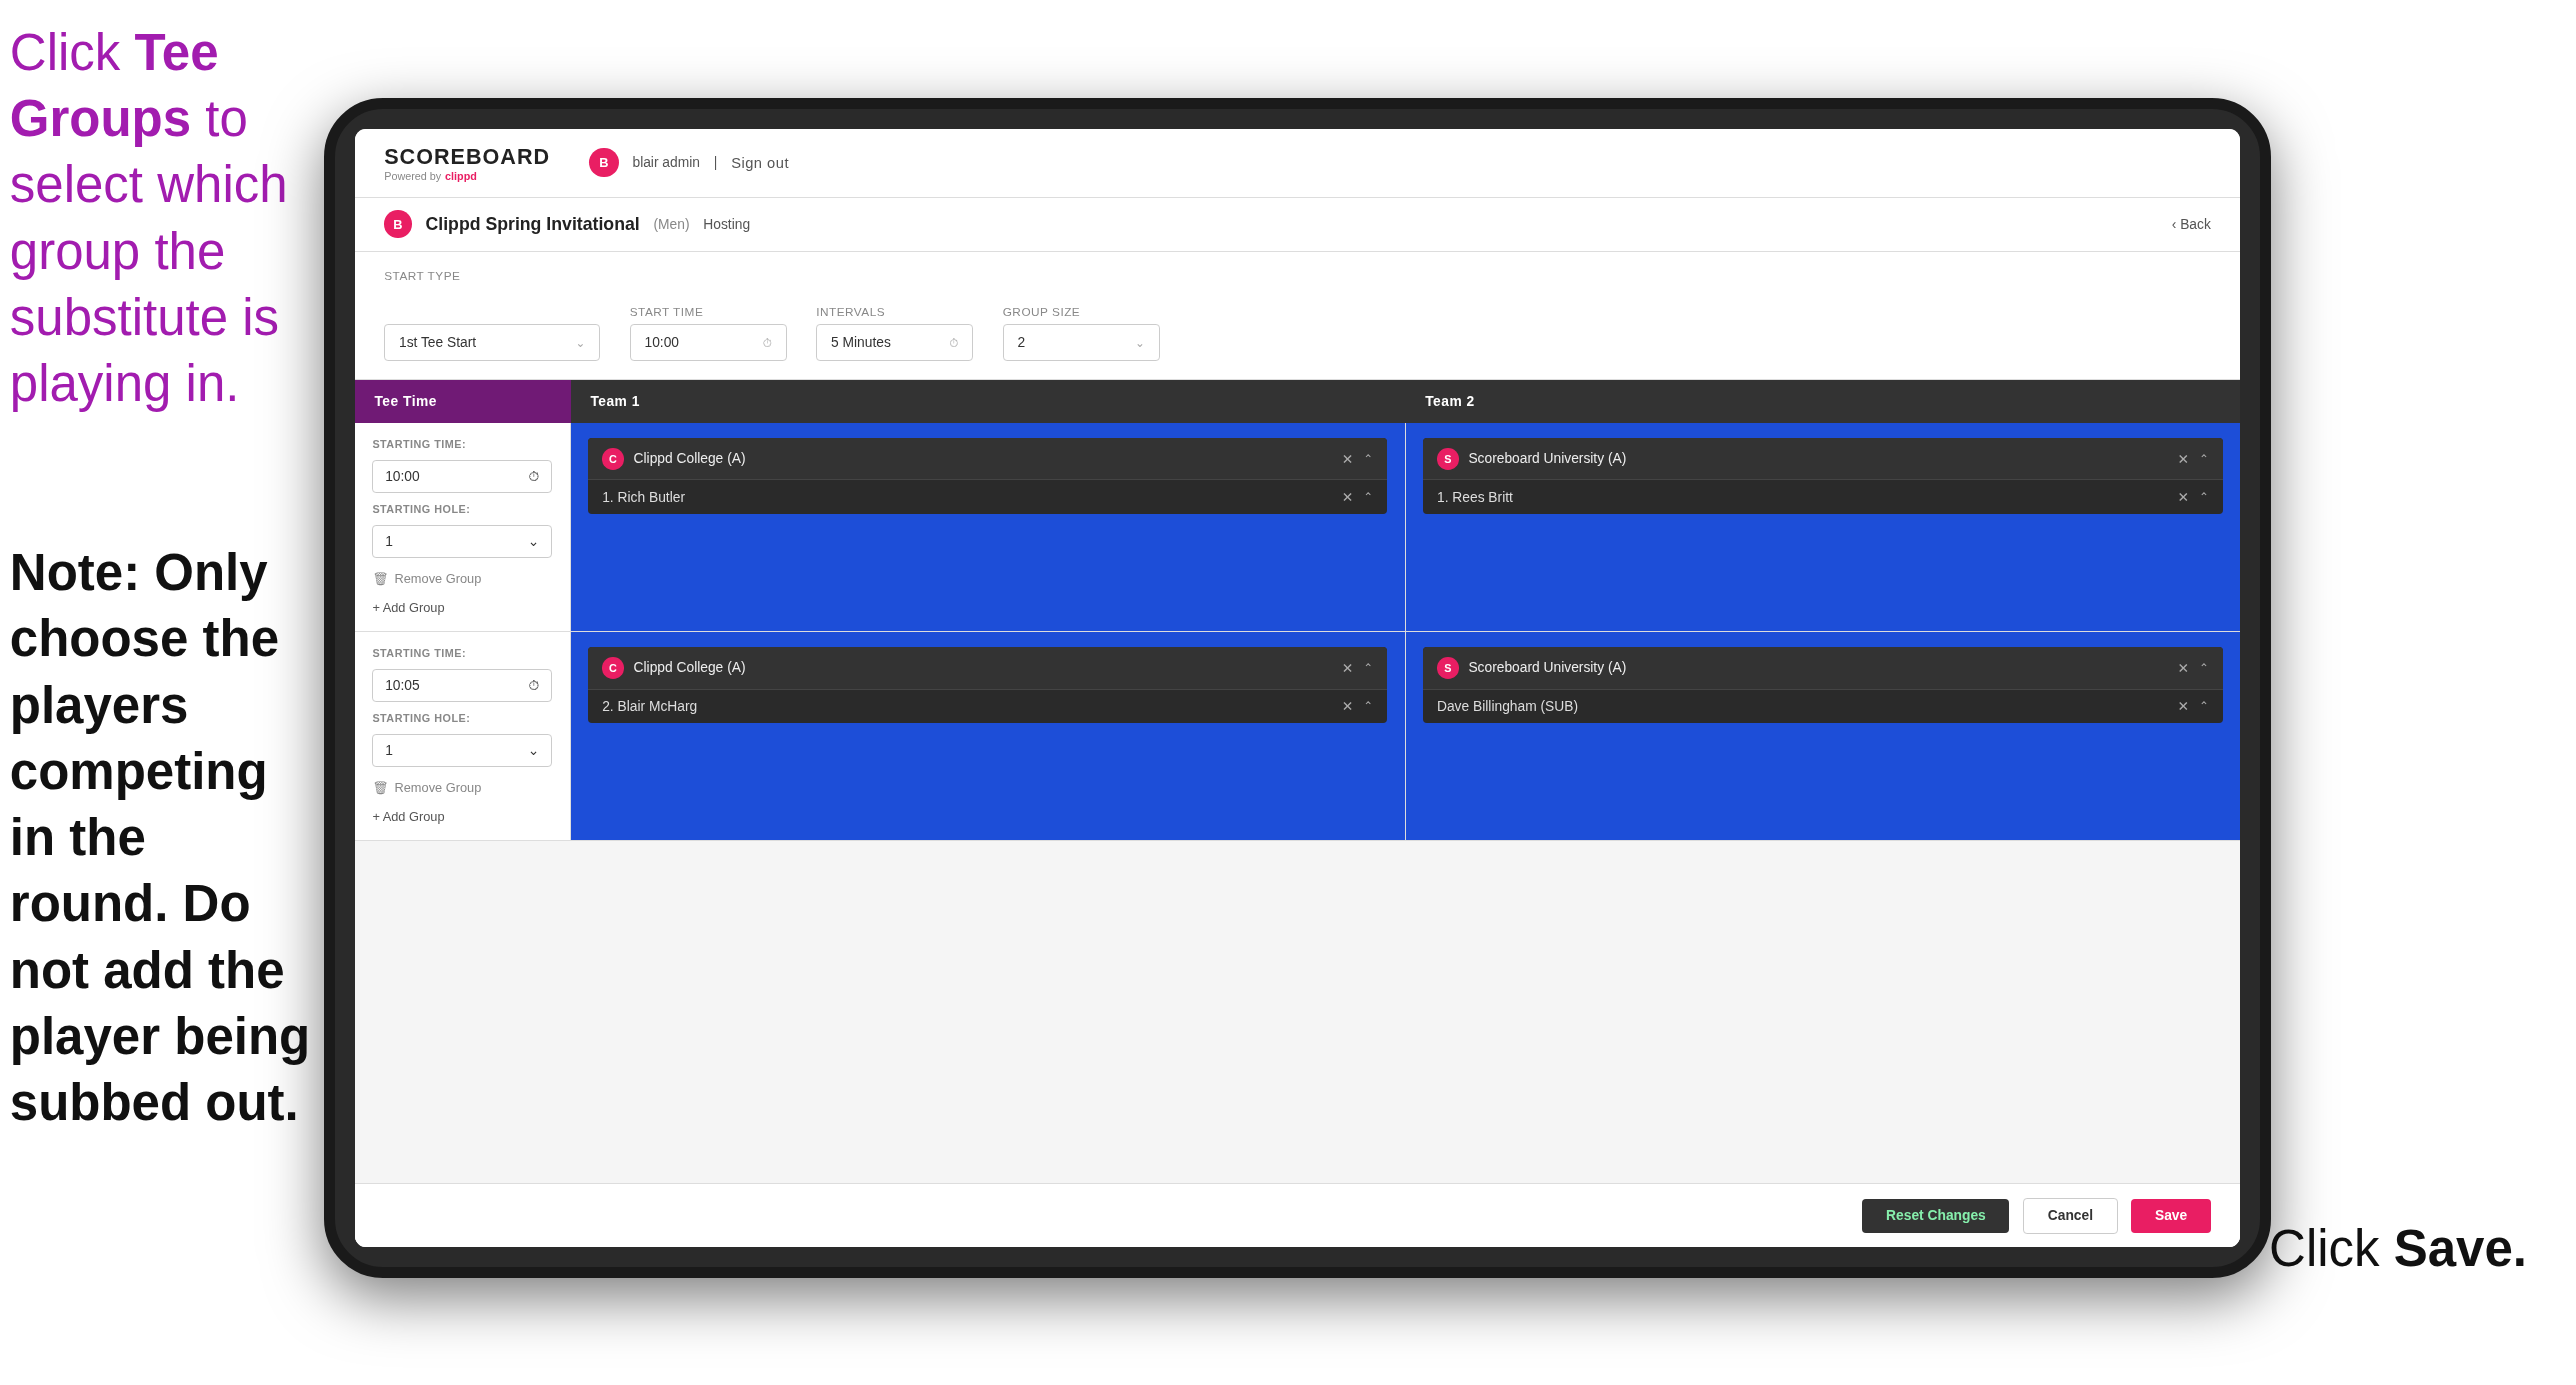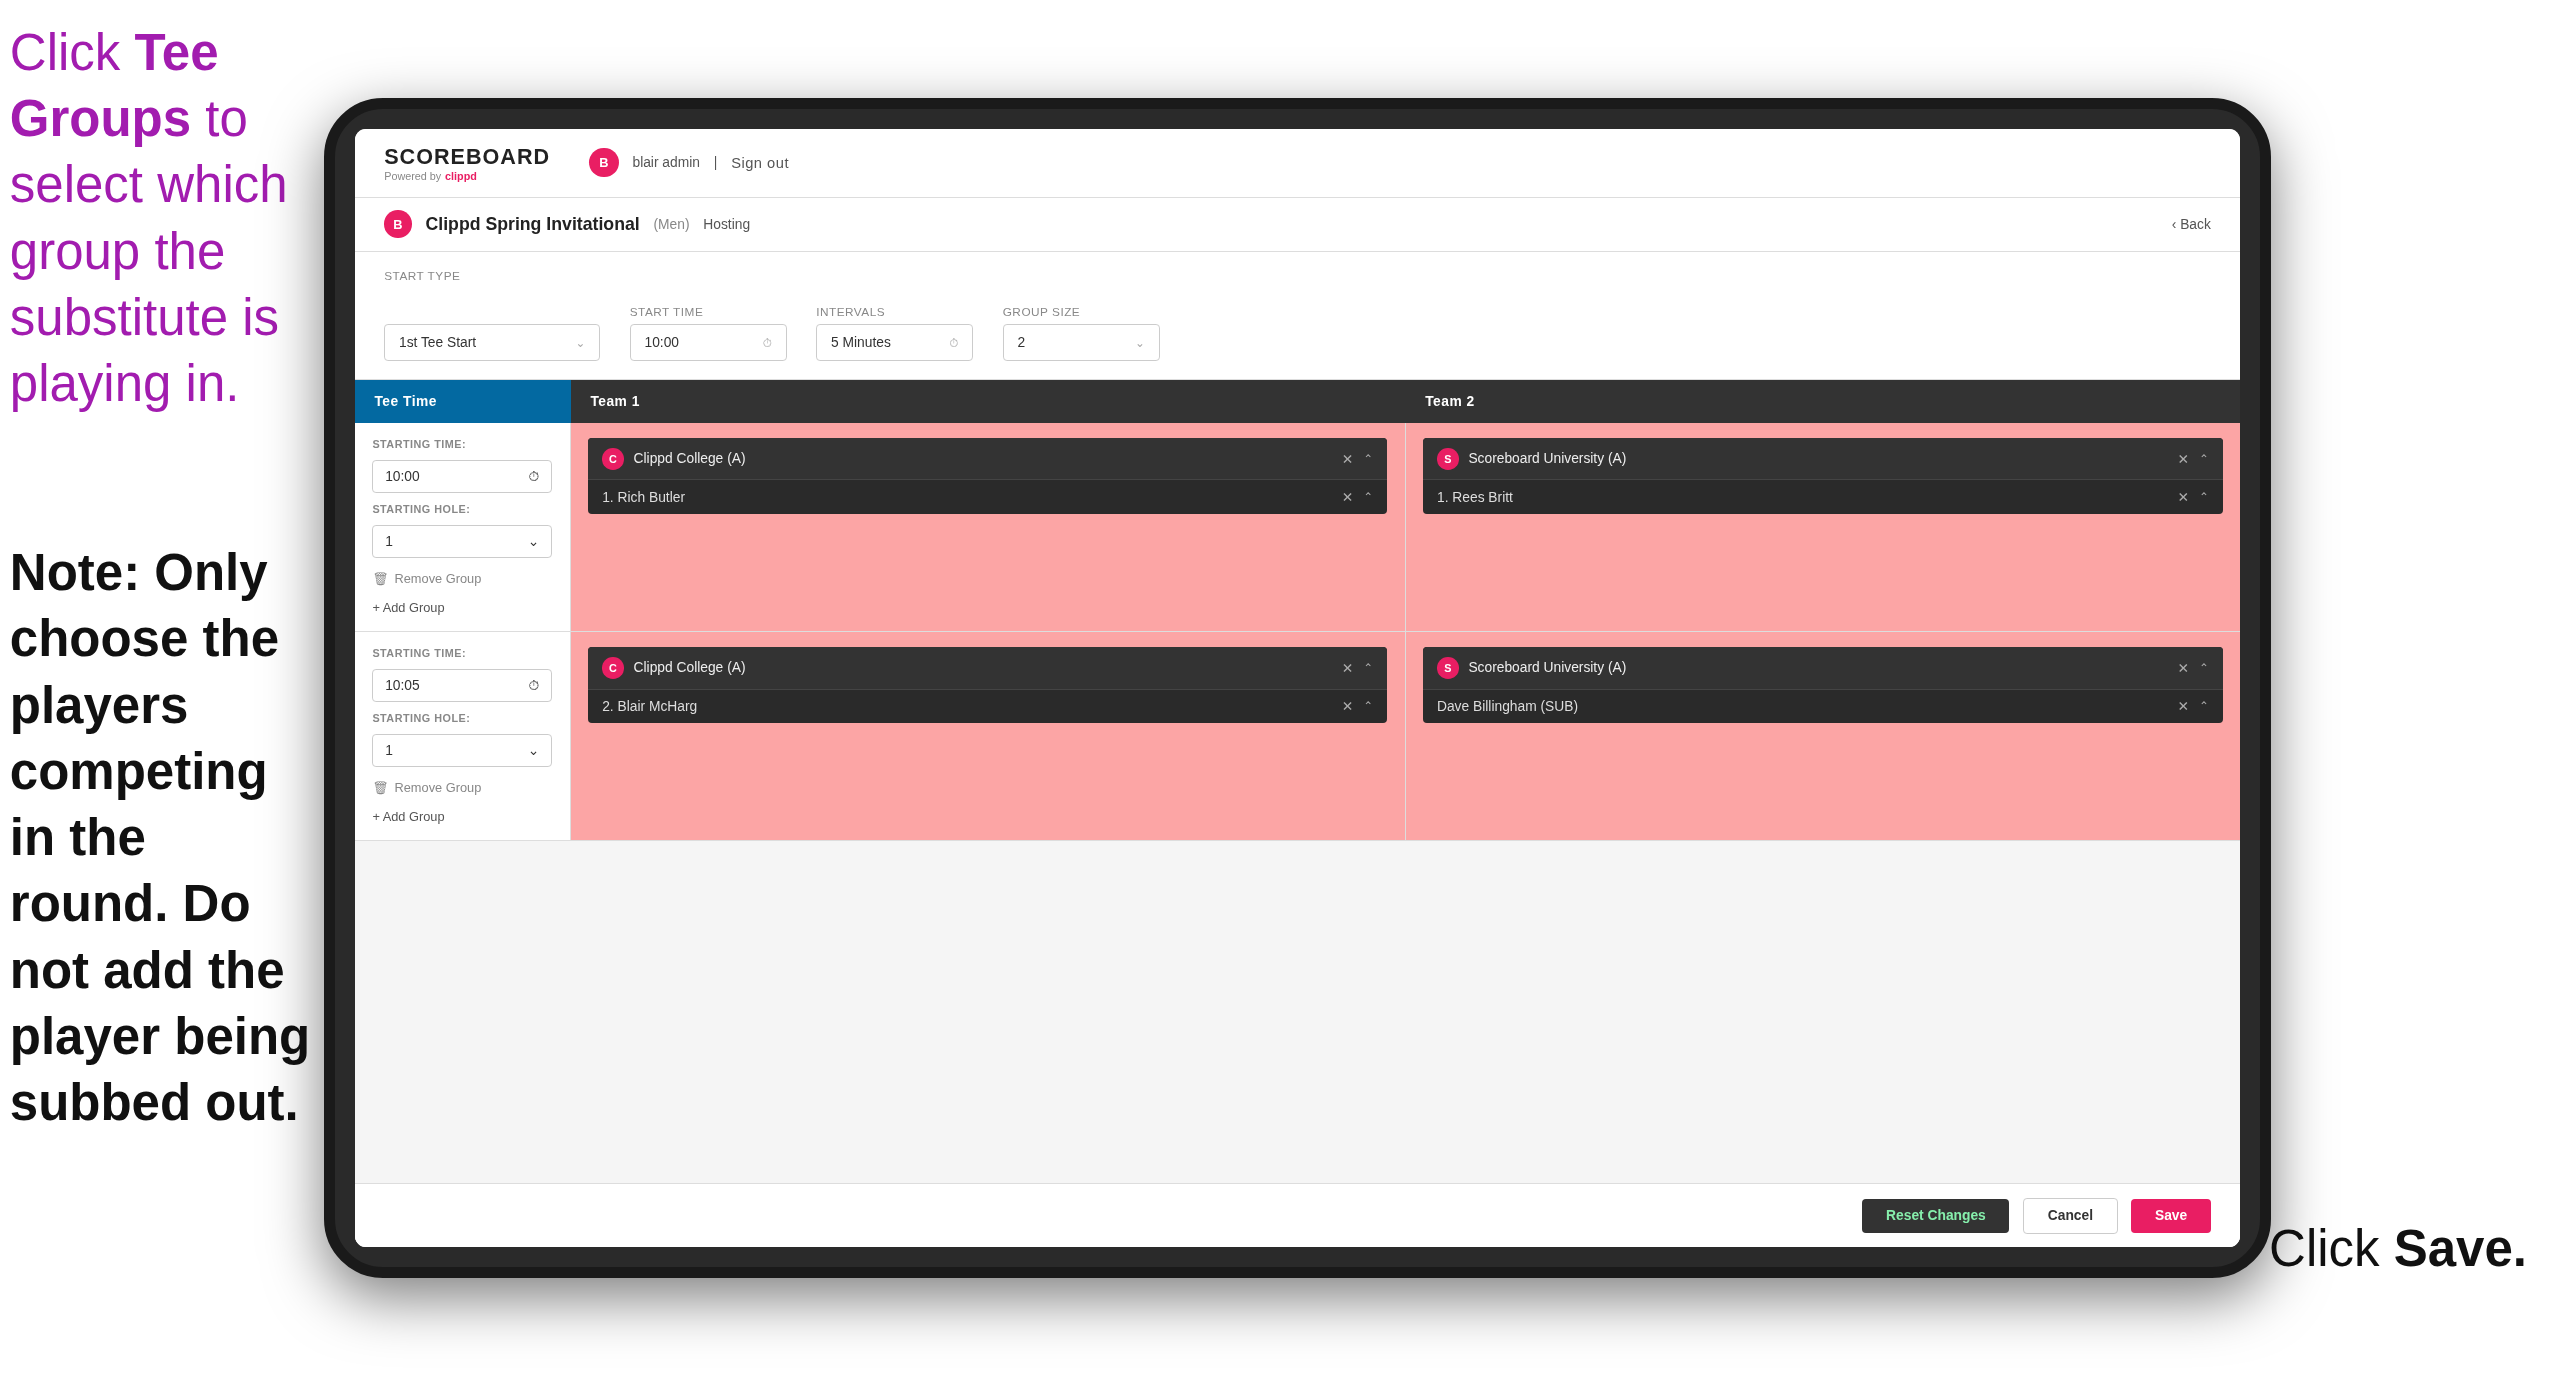--- a/index.html
+++ b/index.html
@@ -246,35 +246,35 @@
       color: #fff;
       flex-shrink: 0;
     }
     .table-header-cell {
       padding: 13.8px 19.7px;
       font-size: 13.8px;
       font-weight: 600;
       letter-spacing: 0.5px;
     }
     .table-header-cell:first-child {
-      background: #0369a1;
+      background: #701a75;
       text-align: left;
     }
 
     
     .grid-body {
       flex: 1;
       overflow-y: auto;
     }
 
     .grid-row {
       display: grid;
       grid-template-columns: 216px 1fr 1fr;
       border-bottom: 1px solid #ddd;
-      background: #fca5a5;
+      background: #1d4ed8;
       min-height: 197px;
     }
 
     
     .left-col {
       background: #fff;
       border-right: 1px solid #ddd;
       padding: 15.7px 17.7px;
       display: flex;
       flex-direction: column;

